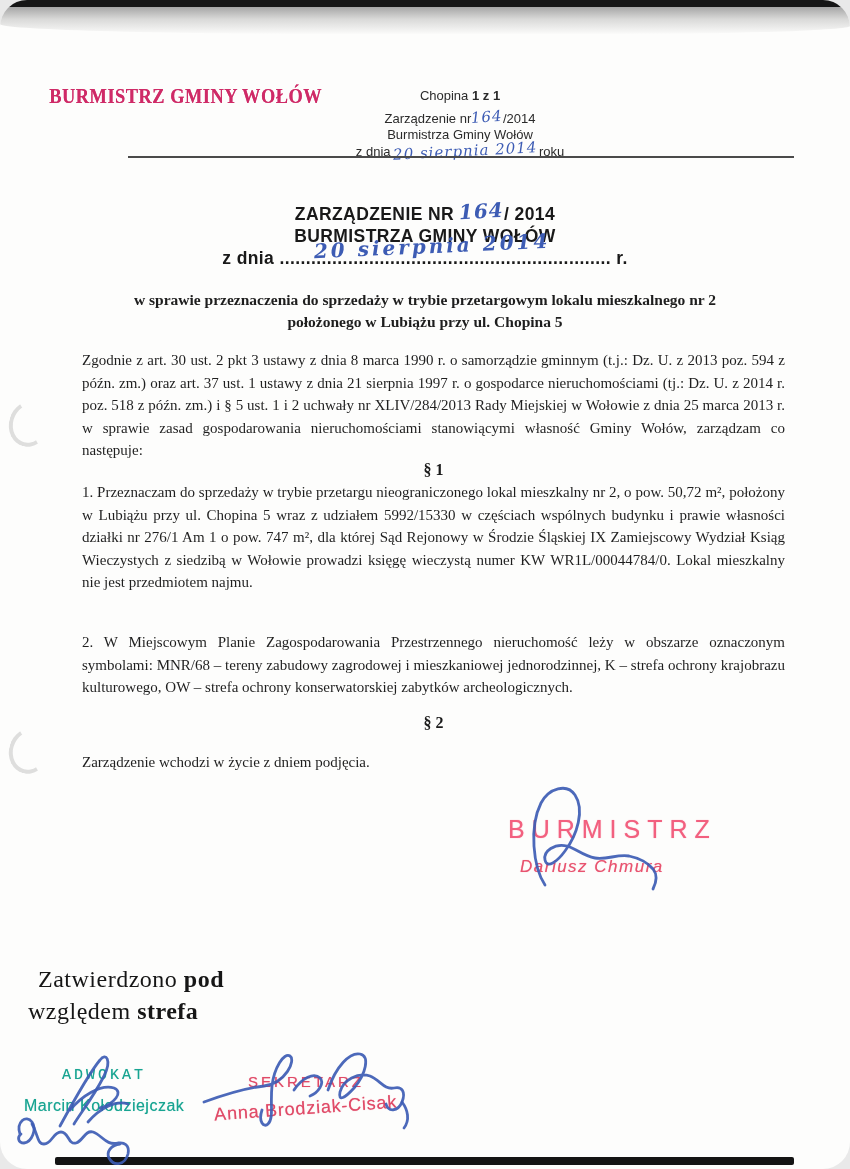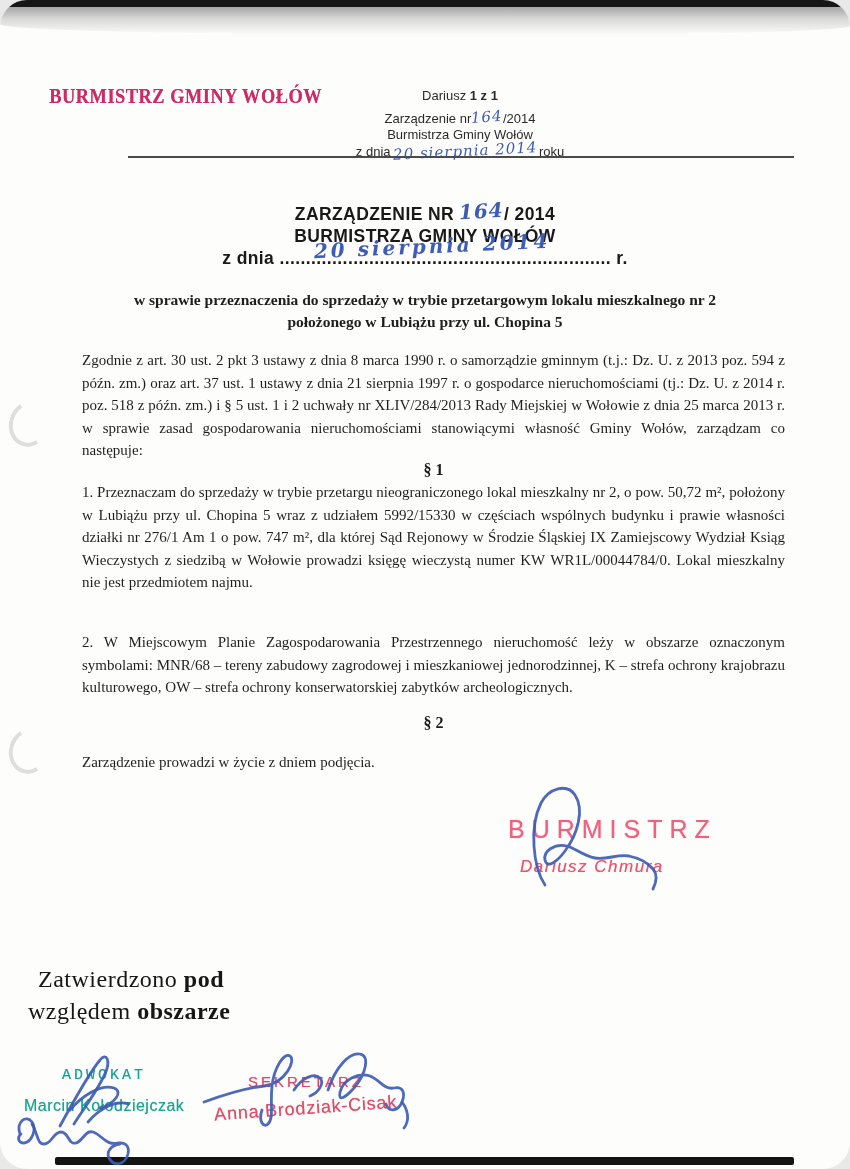--- a/index.html
+++ b/index.html
@@ -85,21 +85,21 @@
 
   <div class="abs top-bar"></div>
   <div class="abs top-shadow"></div>
   <div class="abs punch" style="left:6px;top:404px;"></div>
   <div class="abs punch" style="left:6px;top:731px;"></div>
   <div class="abs bottom-bar"></div>
 
   <div class="abs office-stamp">BURMISTRZ GMINY WOŁÓW</div>
 
   <div class="abs hdr-center">
-    <div class="ln ln1"><span>Dariusz </span><span class="b">1 z 1</span></div>
+    <div class="ln ln1"><span>Chopina </span><span class="b">1 z 1</span></div>
     <div class="ln"><span>Zarządzenie nr</span><span class="hw hw-sm">164</span><span>/2014</span></div>
     <div class="ln">Burmistrza Gminy Wołów</div>
     <div class="ln"><span>z dnia</span><span class="hw hw-date-sm">20 sierpnia 2014</span><span>roku</span></div>
   </div>
   <div class="abs hdr-rule"></div>
 
   <div class="abs title-block">
     <div class="tl"><span>ZARZĄDZENIE NR </span><span class="hw hw-num-title">164</span><span>/ 2014</span></div>
     <div class="tl">BURMISTRZA GMINY WOŁÓW</div>
     <div class="tl title-line3">
@@ -113,30 +113,30 @@
     <div>położonego  w Lubiążu przy ul. Chopina 5</div>
   </div>
 
   <div class="abs para" style="top:349px;">Zgodnie z art. 30 ust. 2 pkt 3 ustawy z dnia 8 marca 1990 r. o samorządzie gminnym (t.j.: Dz. U. z 2013 poz. 594 z późn. zm.) oraz art. 37 ust. 1 ustawy z dnia 21 sierpnia 1997 r. o gospodarce nieruchomościami (tj.: Dz. U. z 2014 r. poz. 518 z późn. zm.) i § 5 ust. 1 i 2 uchwały nr XLIV/284/2013 Rady Miejskiej w Wołowie z dnia 25 marca 2013 r. w sprawie zasad gospodarowania nieruchomościami stanowiącymi własność Gminy Wołów, zarządzam co następuje:</div>
 
   <div class="abs sec-head" style="top:461px;">§ 1</div>
   <div class="abs para" style="top:481px;">1. Przeznaczam do sprzedaży w trybie przetargu nieograniczonego lokal mieszkalny nr 2, o pow. 50,72 m², położony w Lubiążu przy ul. Chopina 5 wraz z udziałem 5992/15330 w częściach wspólnych budynku i prawie własności działki nr 276/1 Am 1 o pow. 747 m², dla której Sąd Rejonowy w Środzie Śląskiej IX Zamiejscowy Wydział Ksiąg Wieczystych z siedzibą w Wołowie prowadzi księgę wieczystą numer  KW WR1L/00044784/0. Lokal mieszkalny nie jest przedmiotem najmu.</div>
   <div class="abs para" style="top:619px;margin-top:12px;">2. W Miejscowym Planie Zagospodarowania Przestrzennego nieruchomość leży w obszarze oznaczonym symbolami: MNR/68 – tereny zabudowy zagrodowej i mieszkaniowej jednorodzinnej, K – strefa ochrony krajobrazu kulturowego, OW – strefa ochrony konserwatorskiej zabytków archeologicznych.</div>
 
   <div class="abs sec-head" style="top:714px;">§ 2</div>
-  <div class="abs para" style="top:751px;">Zarządzenie prowadzi w życie z dniem podjęcia.</div>
+  <div class="abs para" style="top:751px;">Zarządzenie wchodzi w życie z dniem podjęcia.</div>
 
   <div class="abs mayor-title">BURMISTRZ</div>
   <div class="abs mayor-name">Dariusz Chmura</div>
   <svg class="abs sig" style="left:505px;top:783px;" width="170" height="112" viewBox="0 0 170 112">
     <path d="M 40,102 C 28,84 24,44 36,20 C 44,5 62,0 70,12 C 80,27 72,52 60,68 C 52,79 42,86 40,77 C 38,68 50,60 62,63 C 72,66 78,73 90,75 C 102,77 112,71 124,73 C 134,75 142,79 148,86 C 152,91 152,98 148,106"></path>
   </svg>
 
   <div class="abs legal1"><span>Zatwierdzono </span><span class="b">pod</span></div>
-  <div class="abs legal2"><span>względem </span><span class="b">obszarze</span></div>
+  <div class="abs legal2"><span>względem </span><span class="b">strefa</span></div>
 
   <div class="abs adw-title">ADWOKAT</div>
   <div class="abs adw-name">Marcin Kołodziejczak</div>
   <svg class="abs sig" style="left:44px;top:1052px;" width="100" height="80" viewBox="0 0 100 80">
     <path d="M 16,74 C 28,52 46,20 56,8 C 62,0 68,8 60,24 C 50,44 36,62 30,72"></path>
     <path d="M 26,58 C 38,44 56,32 70,36 C 80,40 70,52 56,56"></path>
     <path d="M 44,70 C 56,56 72,48 84,52"></path>
   </svg>
   <svg class="abs sig" style="left:12px;top:1112px;" width="140" height="58" viewBox="0 0 140 58">
     <path d="M 8,22 C 4,10 14,2 20,10 C 25,17 20,30 12,31 C 6,31 5,25 9,22"></path>

